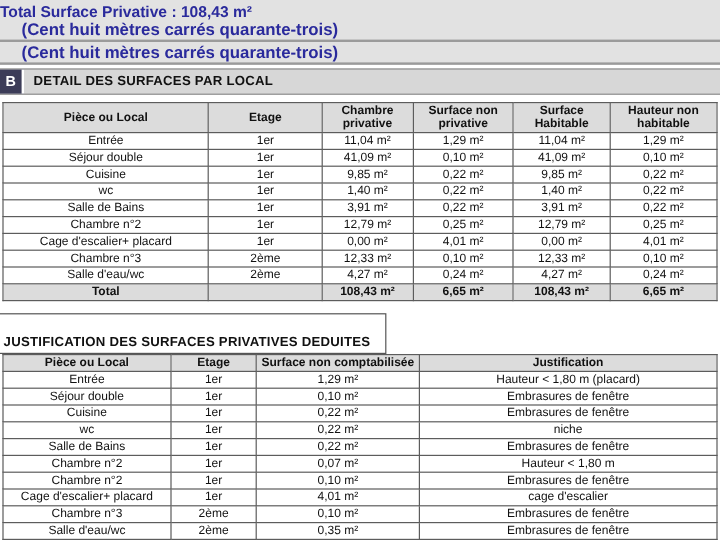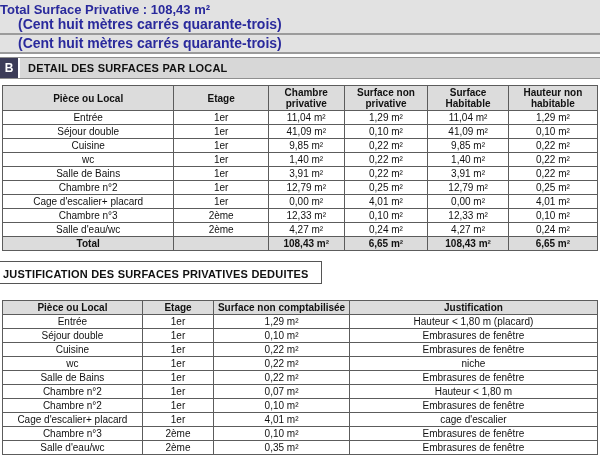--- a/index.html
+++ b/index.html
@@ -81,26 +81,26 @@
   }
   thead th { background: #dcdcdc; font-weight: bold; }
   tfoot td { background: #dcdcdc; font-weight: bold; }
   tbody td { background: #ffffff; font-weight: normal; }
 
   .t2 th { white-space: nowrap; }
 
   
   .just-title-box {
     display: inline-block;
-    margin: 10px 0 16px -1px;
+    margin: 10px 0 0 -1px;
     border: 1px solid #555;
     background: #ffffff;
     font-size: 11px;
     font-weight: bold;
-    padding: 6px 12px 3px 3px;
+    padding: 17px 12px 3px 3px;
     letter-spacing: 0.2px;
   }
 </style>
 </head>
 <body>
 
 
 
 
 <div class="summary-box">

